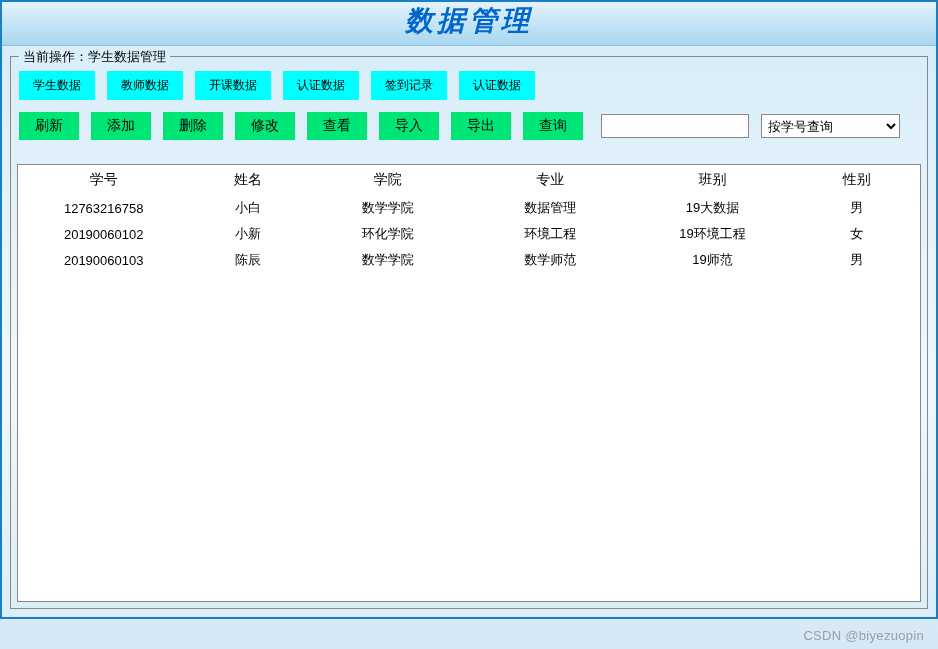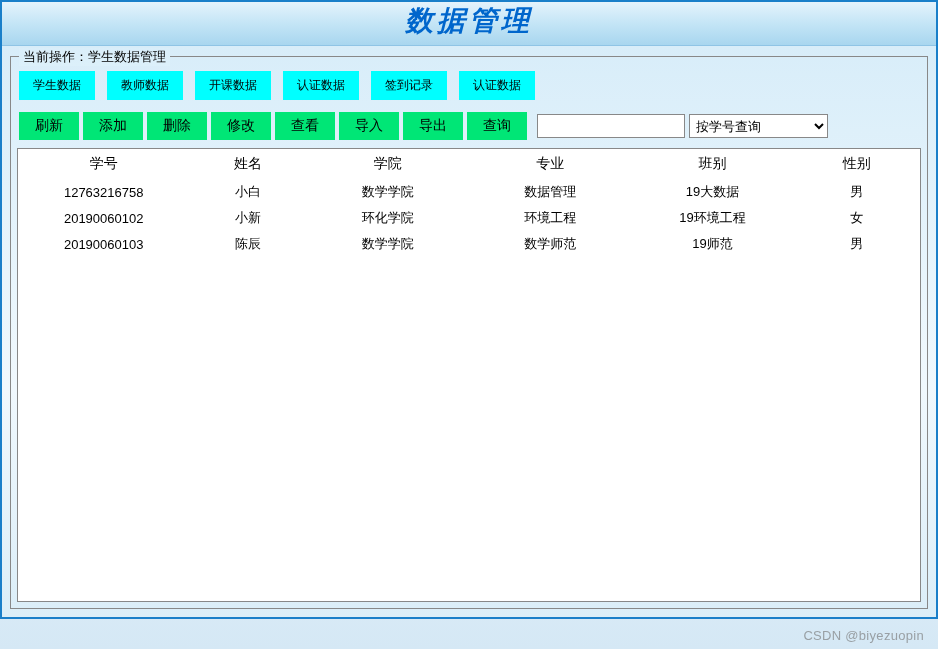--- a/index.html
+++ b/index.html
@@ -80,23 +80,23 @@
       background: #00ffff;
       border: none;
       padding: 6px 14px;
       font-size: 12px;
       font-family: inherit;
       cursor: pointer;
       color: #000;
     }
     .action-row {
       display: flex;
-      gap: 4px;
+      gap: 12px;
       align-items: center;
-      margin-bottom: 8px;
+      margin-bottom: 24px;
       padding-left: 2px;
     }
     .action-btn {
       background: #00e676;
       border: none;
       padding: 5px 0;
       width: 60px;
       font-size: 14px;
       font-family: inherit;
       cursor: pointer;

